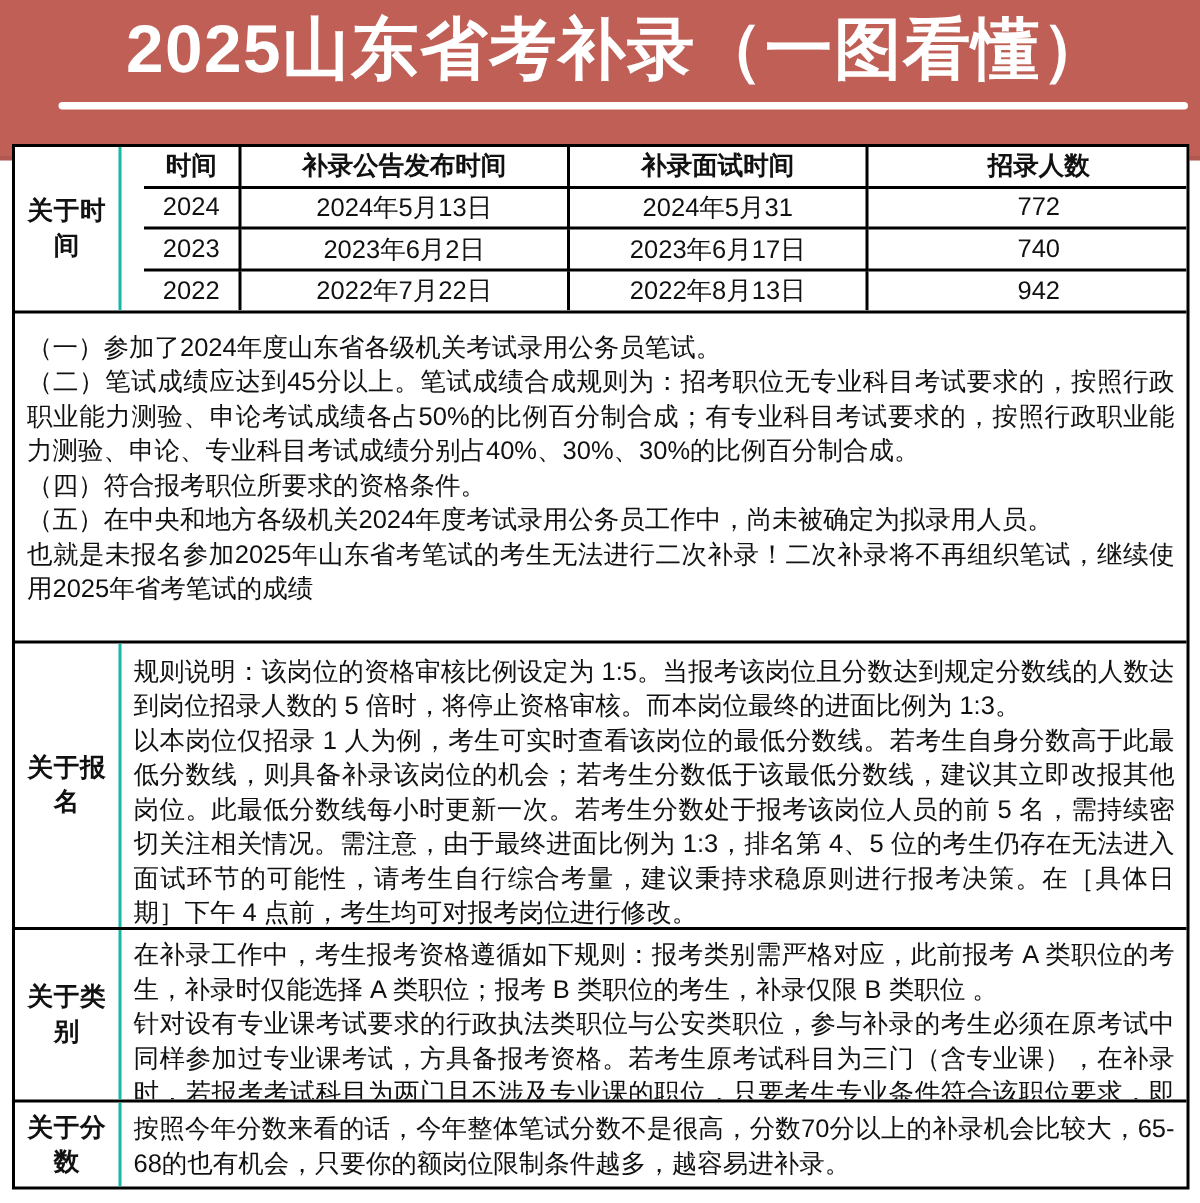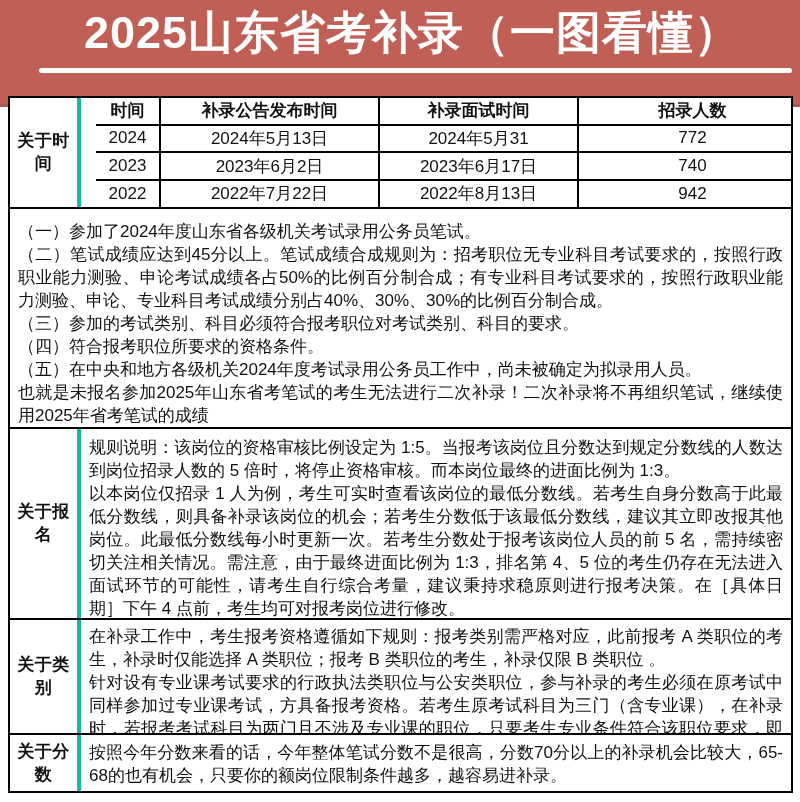--- a/index.html
+++ b/index.html
@@ -65,21 +65,21 @@
   }
   .section:last-child { border-bottom: none; flex: 1 1 auto; justify-content: space-between; }
   .sec-time  { height: 111px; }
   .sec-cond  { height: 221px; }
   .sec-reg   { height: 191px; }
   .sec-cat   { height: 116px; }
 
   .sec-label {
     flex: 0 0 71px;
     width: 71px;
-    border-right: 4px solid #14b8a6;
+    border-right: 2px solid #14b8a6;
     box-sizing: border-box;
     display: flex;
     align-items: center;
     justify-content: center;
     font-size: 17px;
     font-weight: bold;
     letter-spacing: 0.5px;
     text-align: center;
   }
   .sec-content {
@@ -172,21 +172,20 @@
           </tbody>
         </table>
       </div>
     </section>
 
     <section class="section sec-cond">
       <div class="sec-content text">
 
       <p>（一）参加了2024年度山东省各级机关考试录用公务员笔试。</p>
           <p>（二）笔试成绩应达到45分以上。笔试成绩合成规则为：招考职位无专业科目考试要求的，按照行政职业能力测验、申论考试成绩各占50%的比例百分制合成；有专业科目考试要求的，按照行政职业能力测验、申论、专业科目考试成绩分别占40%、30%、30%的比例百分制合成。</p>
-          <p>（三）参加的考试类别、科目必须符合报考职位对考试类别、科目的要求。</p>
           <p>（四）符合报考职位所要求的资格条件。</p>
           <p>（五）在中央和地方各级机关2024年度考试录用公务员工作中，尚未被确定为拟录用人员。</p>
           <p>也就是未报名参加2025年山东省考笔试的考生无法进行二次补录！二次补录将不再组织笔试，继续使用2025年省考笔试的成绩</p>
         </div>
     </section>
 
     <section class="section sec-reg">
       <div class="sec-label">关于报名</div>
       <div class="sec-content text">
 

